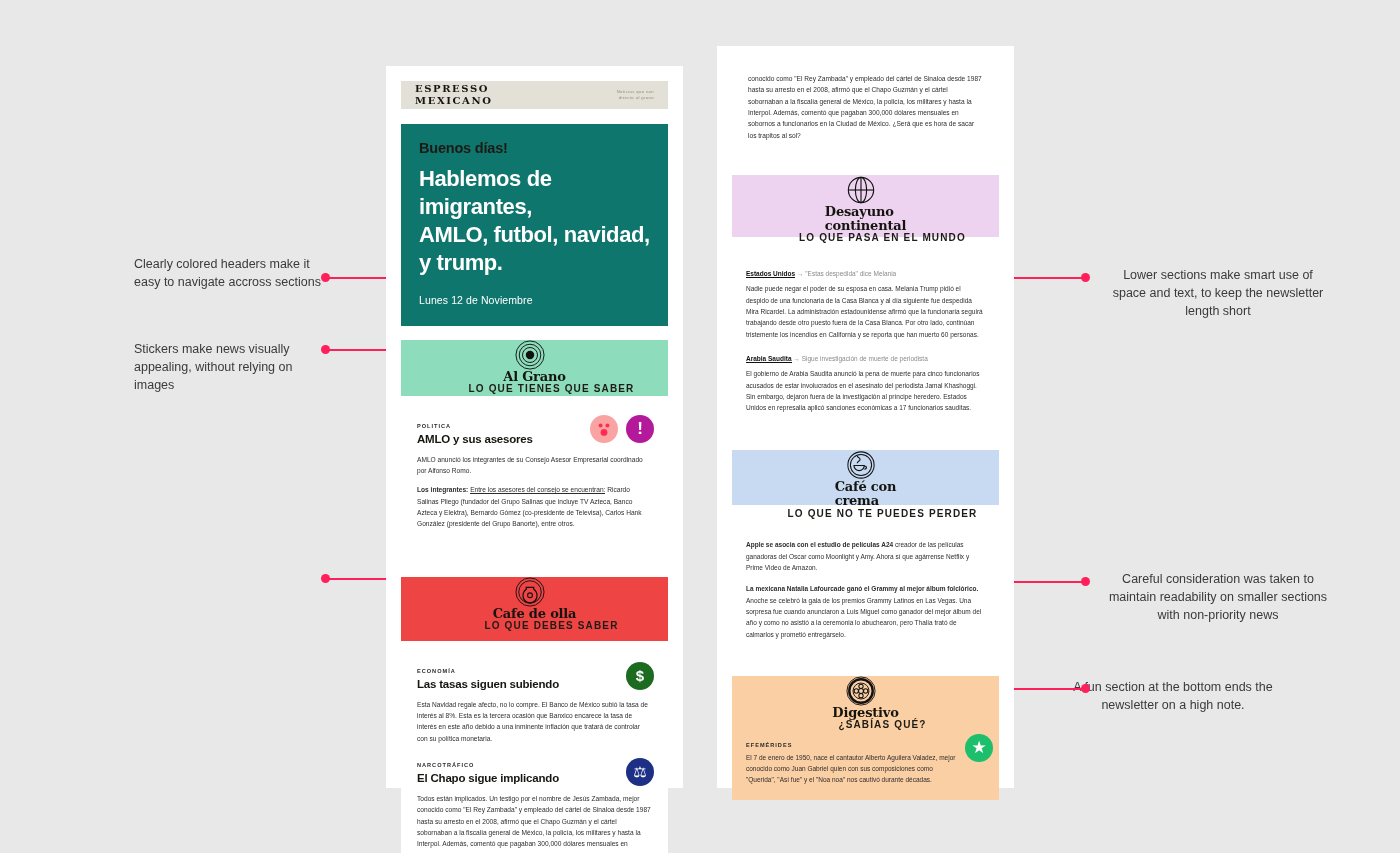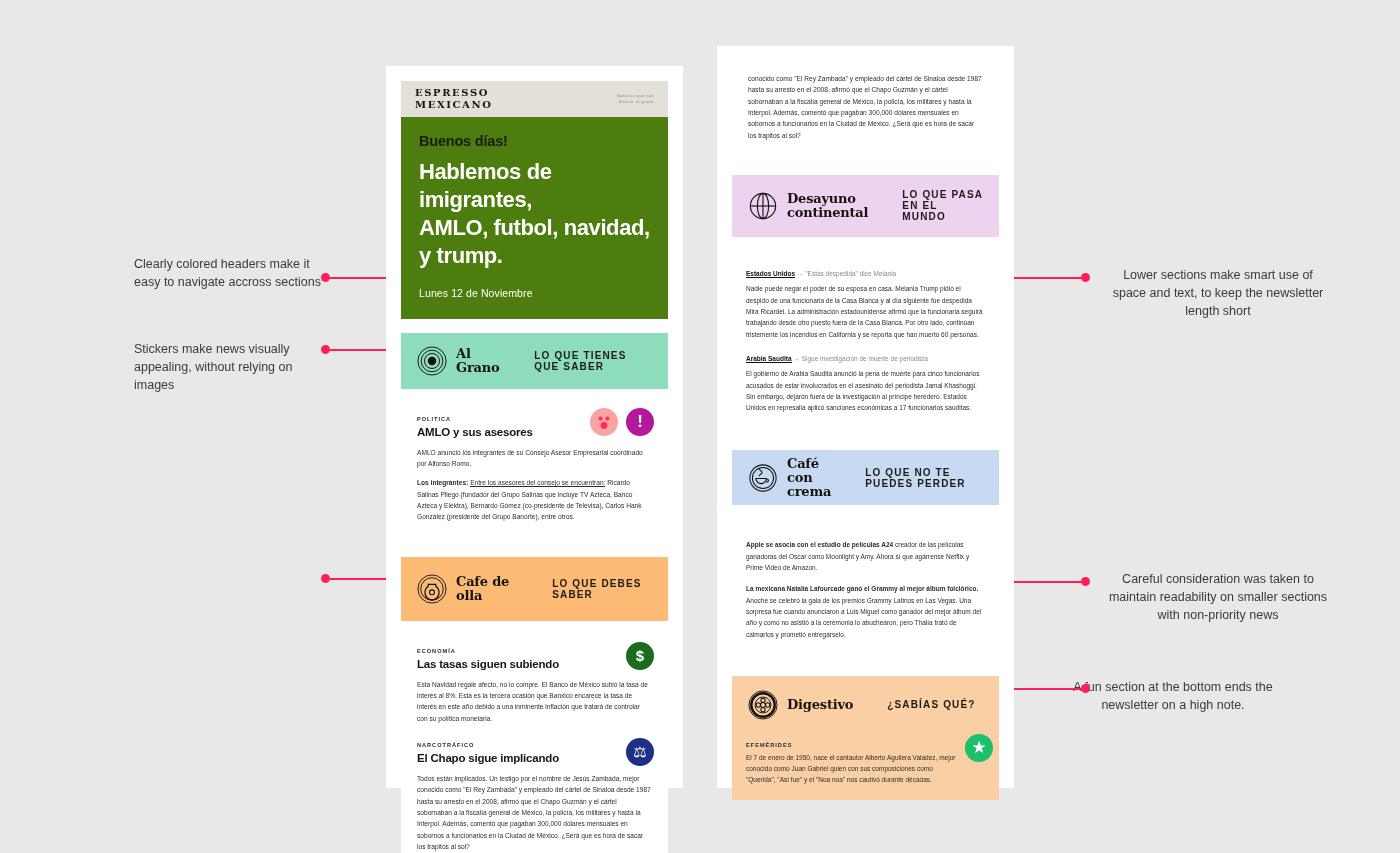--- a/index.html
+++ b/index.html
@@ -18,36 +18,36 @@
 
   .leader { position: absolute; height: 2px; background: #ff1f5a; }
   .dot { position: absolute; width: 9px; height: 9px; border-radius: 50%; background: #ff1f5a; }
 
   
   .panel { position: absolute; background: #ffffff; }
   .card { background:#fff; }
 
   
   .masthead-top {
-    background: #e3e0d8; height: 36px; display: flex; align-items: center;
+    background: #e3e0d8; height: 28px; display: flex; align-items: center;
     justify-content: space-between; padding: 0 14px;
   }
   .brand {
     font-family: "DejaVu Serif", serif; font-weight: 700; font-size: 10px;
     letter-spacing: 1.6px; line-height: 1.25; color: #16150f;
   }
   .brand-tag { font-size: 4.2px; letter-spacing: .4px; color: #8d8a80; text-align: right; line-height: 1.5; }
 
-  .masthead-body { background: #4d7c0f; padding: 16px 18px 20px 18px; }
+  .masthead-body { background: #0f766e; padding: 16px 18px 20px 18px; margin-top: 15px; }
   .hello { color: #1c1a15; font-weight: 700; font-size: 14.5px; letter-spacing:-.2px; margin-bottom: 9px; }
   .head-title { color: #ffffff; font-size: 22px; line-height: 1.28; font-weight: 600; letter-spacing: -.4px; }
   .head-date { color: #ffffff; font-size: 10.5px; margin-top: 16px; letter-spacing: .1px; }
 
   
-  .sect { display: flex; align-items: center; padding: 0 16px; height: 56px; position: relative; }
+  .sect { display: flex; align-items: center; padding: 0 16px; height: 56px; position: relative; flex-direction: column; }
   .sect .ic { width: 30px; height: 30px; flex: 0 0 30px; margin-right: 9px; }
   .sect .nm {
     font-family:"DejaVu Serif", serif; font-weight: 700; font-size: 13px; color: #15140f;
     line-height: 1.05; letter-spacing:-.2px;
   }
   .sect .sub {
     margin-left: 34px; font-size: 10px; letter-spacing: 1.15px; font-weight: 700; color: #1d1c17;
   }
   .sect-tall { height: 64px; }
 
@@ -151,21 +151,21 @@
           <circle cx="18" cy="10" r="2.3" fill="#ff2d55"></circle>
           <circle cx="14" cy="18" r="4" fill="#ff2d55"></circle>
         </svg>
       </div>
       <div class="badge" style="right:14px; top:5px; width:28px; height:28px; background:#b5199b;
                   color:#fff; font-size:17px; font-weight:700;">
         <span>!</span>
       </div>
     </div>
 
-    <div class="sect sect-tall" style="margin:20px 15px 0 15px; background:#fdba74;">
+    <div class="sect sect-tall" style="margin:33px 15px 0 15px; background:#ef4444;">
       <span class="ic">
         <svg viewBox="0 0 32 32" width="30" height="30">
           <circle cx="16" cy="16" r="15" fill="none" stroke="#111" stroke-width="1"></circle>
           <circle cx="16" cy="16" r="12" fill="none" stroke="#111" stroke-width="1"></circle>
           <path d="M12 11 h8 v2 c3 2 3.5 5 3.5 7 a7.5 7.5 0 0 1 -15 0 c0-2 .5-5 3.5-7 z" fill="none" stroke="#111" stroke-width="1.3"></path>
           <circle cx="16" cy="19.5" r="2.6" fill="none" stroke="#111" stroke-width="1.2"></circle>
         </svg>
       </span>
       <span class="nm">Cafe de olla</span>
       <span class="sub">LO QUE DEBES SABER</span>

